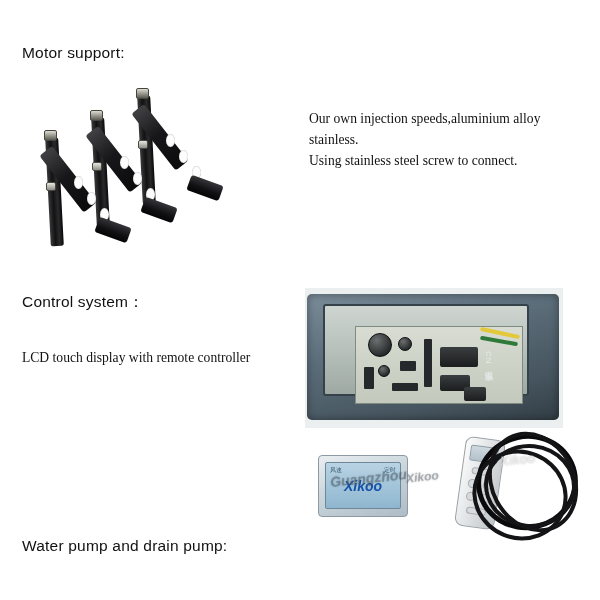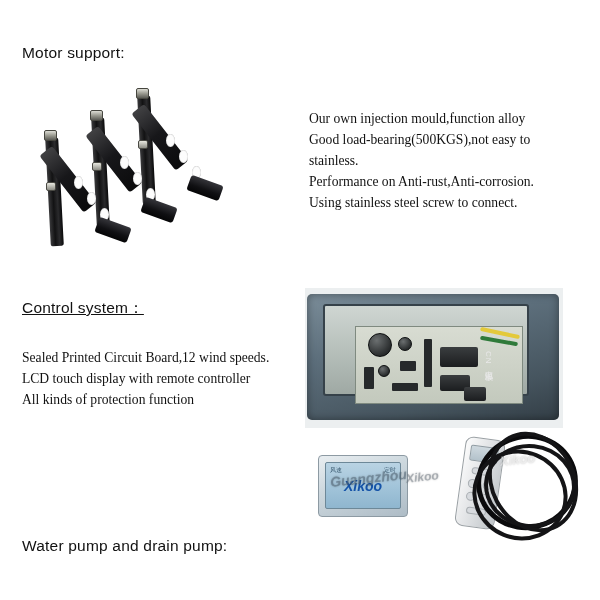--- a/index.html
+++ b/index.html
@@ -26,21 +26,21 @@
   
   .heading {
     position: absolute;
     font-family: "Liberation Sans", sans-serif;
     font-size: 15.5px;
     color: #111111;
     letter-spacing: 0.2px;
     white-space: nowrap;
   }
   #heading-motor { left: 22px; top: 44px; }
-  #heading-control { left: 22px; top: 298px; text-decoration: underline; }
+  #heading-control { left: 22px; top: 292px; }
   #heading-pump { left: 22px; top: 537px; }
 
   
   .para {
     position: absolute;
     font-family: "Liberation Serif", serif;
     font-size: 13.6px;
     line-height: 21px;
     color: #111111;
   }
@@ -312,33 +312,29 @@
       <div class="hole" style="left:36px; top:52px;"></div>
       <div class="hole" style="left:49px; top:68px;"></div>
       <div class="hole" style="left:62px; top:84px;"></div>
       <div class="baseplate" style="left:58px; top:98px; width:34px; height:16px; transform: rotate(20deg);"></div>
       <div class="boltcap" style="left:6px; top:6px;"></div>
       <div class="nut" style="left:8px; top:58px;"></div>
     </div>
   </div>
 
   <div class="para" id="para-motor">
-    <div class="line">Our own injection mould,function alloy</div>
-    <div class="line">Good load-bearing(500KGS),not easy to</div>
+    <div class="line">Our own injection speeds,aluminium alloy</div>
     <div class="line">stainless.</div>
-    <div class="line">Performance on Anti-rust,Anti-corrosion.</div>
     <div class="line">Using stainless steel screw to connect.</div>
   </div>
 
   <div class="heading" id="heading-control">Control system：</div>
 
   <div class="para" id="para-control">
-    <div class="line">Sealed Printed Circuit Board,12 wind speeds.</div>
     <div class="line">LCD touch display with remote controller</div>
-    <div class="line">All kinds of protection function</div>
   </div>
 
   <div id="img-controlbox">
     <div class="cb-shell"></div>
     <div class="cb-inner">
       <div class="cb-pcb">
         <div class="cap" style="left:12px; top:6px; width:24px; height:24px;"></div>
         <div class="cap" style="left:42px; top:10px; width:14px; height:14px;"></div>
         <div class="cap" style="left:22px; top:38px; width:12px; height:12px;"></div>
         <div class="chip" style="left:8px; top:40px; width:10px; height:22px;"></div>

